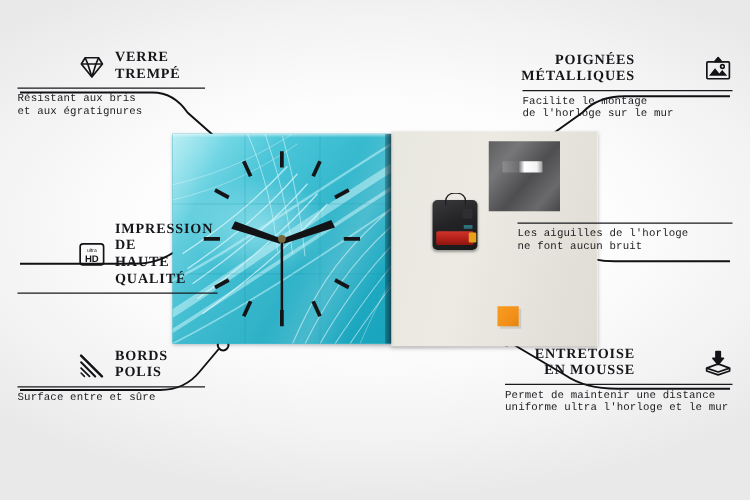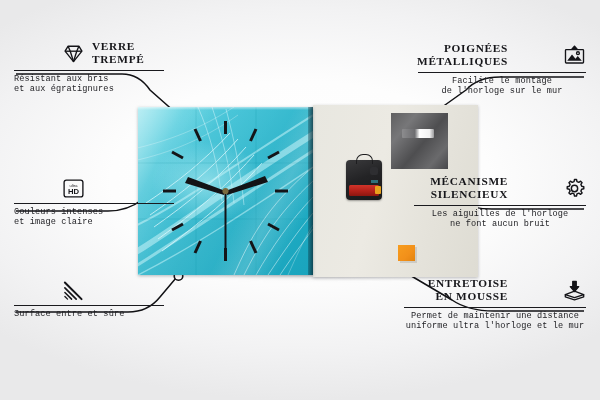--- a/index.html
+++ b/index.html
@@ -38,21 +38,21 @@
     margin-top:3px;margin-bottom:3px;
   }
   .desc{
     font-family:Liberation Mono, monospace;
     font-size:8.6px;
     line-height:10.4px;
     color:#1d1d21;
     white-space:pre-line;
     letter-spacing:.1px;
   }
-  .feat.right .desc{text-align:center;}
+  .feat.right .desc{text-align:left;}
   .ico{width:23px;height:23px;flex:0 0 23px;display:block;margin-left:48px;}
   .ico svg{display:block;width:23px;height:23px;}
 
   
   #product{position:absolute;left:138px;top:107px;width:340px;height:168px;}
   #shadow{
     position:absolute;left:150px;top:268px;width:330px;height:16px;
     background:radial-gradient(ellipse 50% 50% at 50% 30%, rgba(90,90,95,.40) 0%, rgba(120,120,125,.16) 45%, rgba(255,255,255,0) 75%);
     filter:blur(2.5px);
   }
@@ -276,36 +276,38 @@
 
   <div class="feat left" style="left:14px;top:177px;width:160px;">
     <div class="head">
       <span class="ico">
         <svg viewBox="0 0 24 24">
           <rect x="2.2" y="3.2" width="19.6" height="17.6" rx="2.4" fill="none" stroke="#141418" stroke-width="1.4"></rect>
           <text x="12" y="10.4" text-anchor="middle" font-family="Liberation Sans, sans-serif" font-size="4.2" fill="#141418">ultra</text>
           <text x="12" y="18" text-anchor="middle" font-family="Liberation Sans, sans-serif" font-size="8" font-weight="bold" fill="#141418">HD</text>
         </svg>
       </span>
-    </div>
-    <div class="rule"></div>
-    <div class="desc">Couleurs intenses
-et image claire</div>
+      <div class="title">IMPRESSION DE
+HAUTE QUALITÉ</div>
+    </div>
+    <div class="rule"></div>
   </div>
 
   <div class="feat left" style="left:14px;top:279px;width:150px;">
     <div class="head">
       <span class="ico">
         <svg viewBox="0 0 24 24" stroke="#141418" stroke-linecap="round">
           <line x1="3" y1="3.6" x2="20.4" y2="21" stroke-width="2.1"></line>
           <line x1="3" y1="9.2" x2="14.8" y2="21" stroke-width="1.7"></line>
           <line x1="3" y1="14" x2="10" y2="21" stroke-width="1.5"></line>
           <line x1="3" y1="18.2" x2="5.8" y2="21" stroke-width="1.3"></line>
         </svg>
       </span>
+      <div class="title">BORDS
+POLIS</div>
     </div>
     <div class="rule"></div>
     <div class="desc">Surface entre et sûre</div>
   </div>
 
   <div class="feat right" style="right:14px;top:42px;width:168px;">
     <div class="head">
       <div class="title">POIGNÉES
 MÉTALLIQUES</div>
       <span class="ico">
@@ -316,30 +318,20 @@
           <circle cx="15.6" cy="9.6" r="1.5"></circle>
         </svg>
       </span>
     </div>
     <div class="rule"></div>
     <div class="desc">Facilite le montage
 de l'horloge sur le mur</div>
   </div>
 
   <div class="feat right" style="right:14px;top:175px;width:172px;">
-    <div class="head">
-      <div class="title">MÉCANISME
-SILENCIEUX</div>
-      <span class="ico">
-        <svg viewBox="0 0 24 24" fill="none" stroke="#141418" stroke-width="1.5" stroke-linejoin="round">
-          <path d="M12,2.6 l2.1,0 0.5,2.2 1.9,0.8 1.9,-1.2 1.5,1.5 -1.2,1.9 0.8,1.9 2.2,0.5 0,2.1 -2.2,0.5 -0.8,1.9 1.2,1.9 -1.5,1.5 -1.9,-1.2 -1.9,0.8 -0.5,2.2 -2.1,0 -0.5,-2.2 -1.9,-0.8 -1.9,1.2 -1.5,-1.5 1.2,-1.9 -0.8,-1.9 -2.2,-0.5 0,-2.1 2.2,-0.5 0.8,-1.9 -1.2,-1.9 1.5,-1.5 1.9,1.2 1.9,-0.8 Z"></path>
-          <circle cx="12" cy="12" r="3.3"></circle>
-        </svg>
-      </span>
-    </div>
     <div class="rule"></div>
     <div class="desc">Les aiguilles de l'horloge
 ne font aucun bruit</div>
   </div>
 
   <div class="feat right" style="right:14px;top:277px;width:182px;">
     <div class="head">
       <div class="title">ENTRETOISE
 EN MOUSSE</div>
       <span class="ico">

